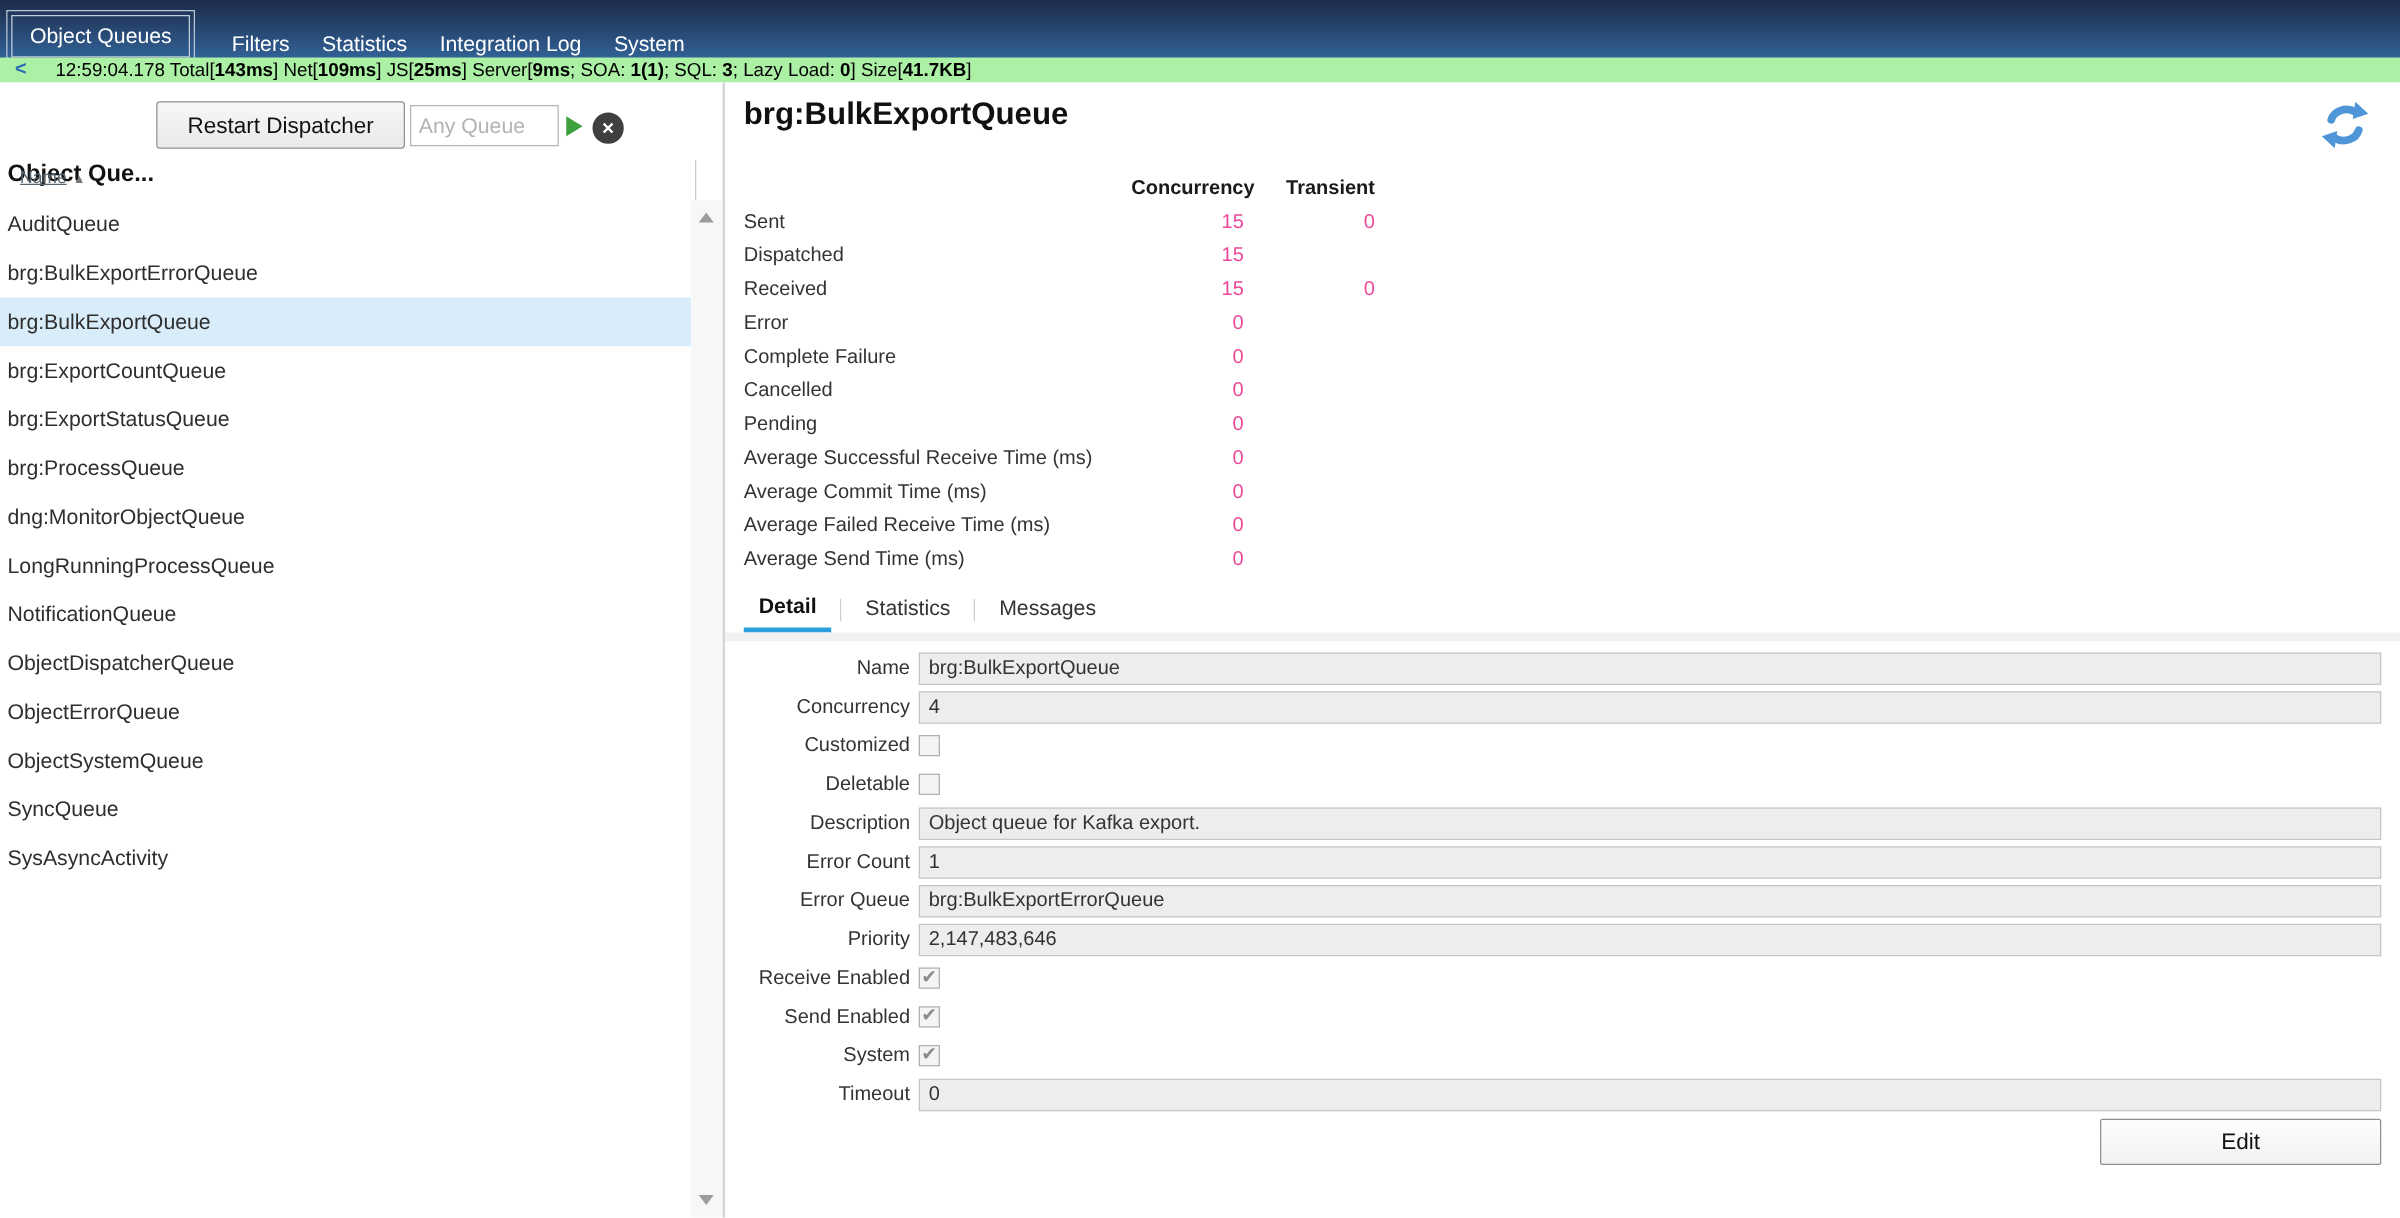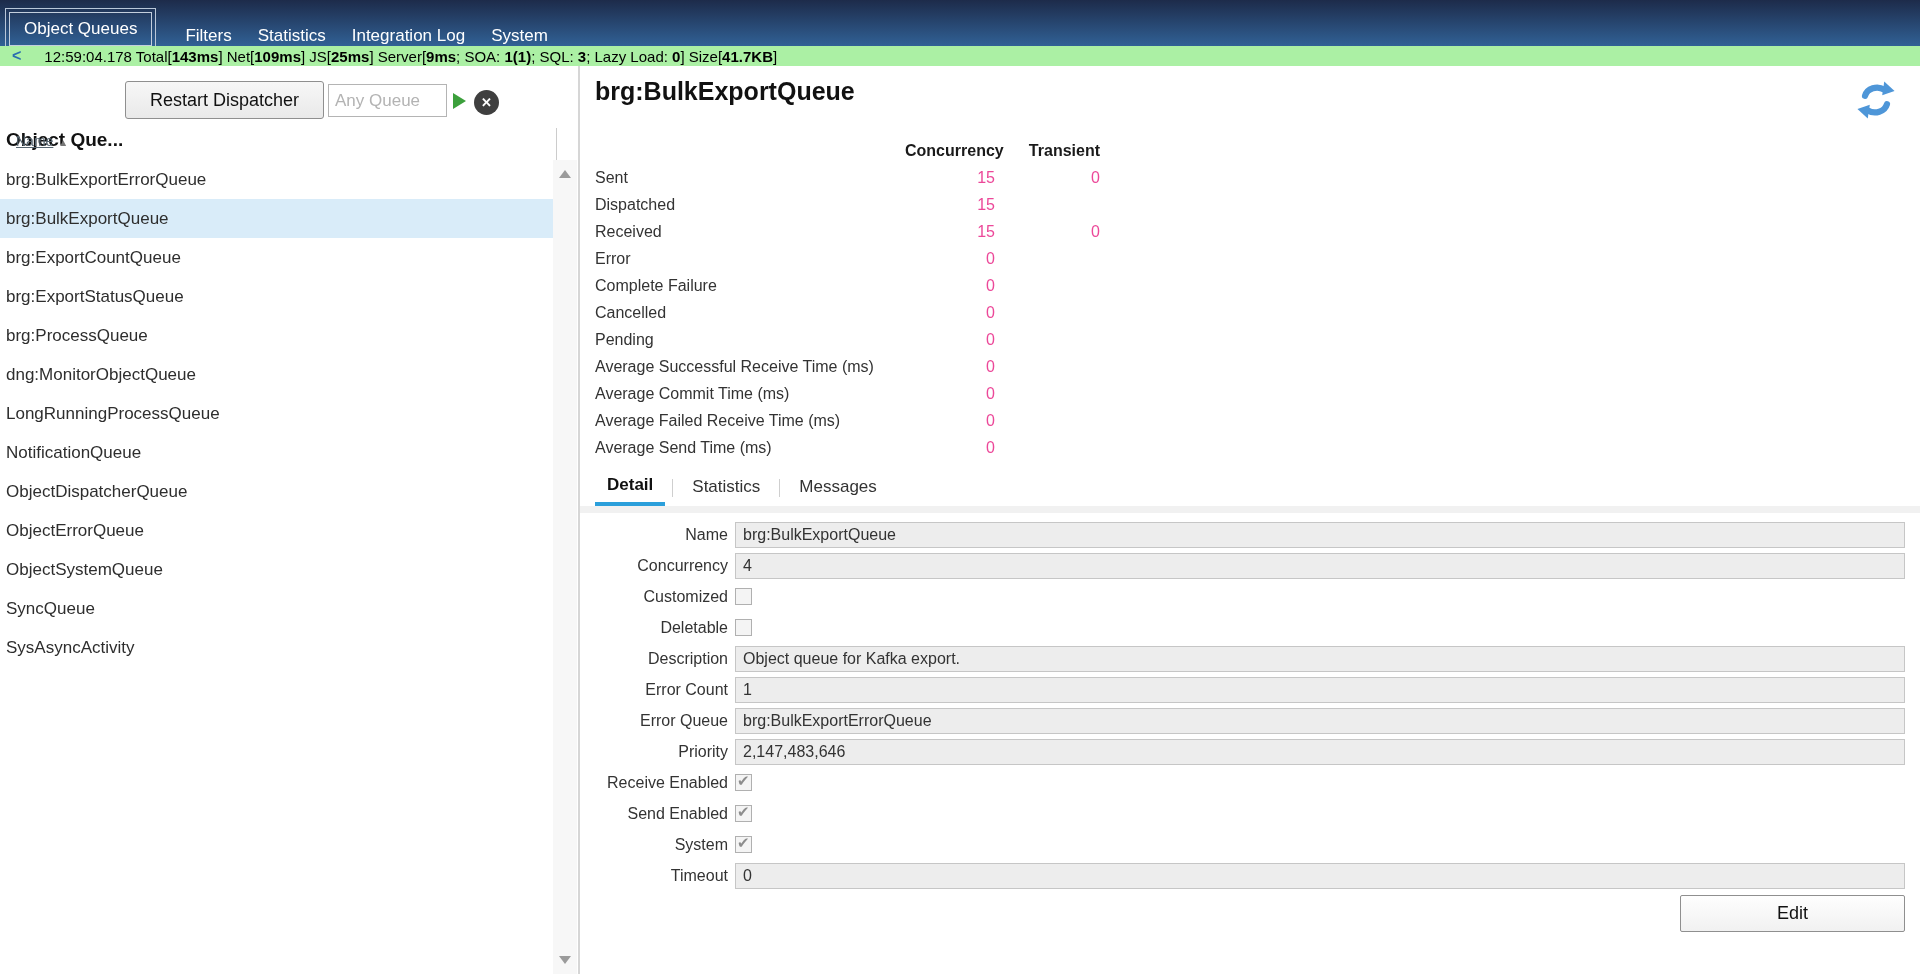--- a/index.html
+++ b/index.html
@@ -103,20 +103,21 @@
   <span class="panel-title">Object Que...</span>
   <button class="restart-btn">Restart Dispatcher</button>
   <input class="search-input" placeholder="Any Queue" style="">
   <span class="play-icon"></span>
   <span class="clear-icon">✕</span>
   <div class="name-header">
     <span class="name-link">Name</span><span class="sort-glyph">▲</span>
   </div>
   <div class="header-colline"></div>
   <div class="queue-list">
+      <div class="queue-row">AuditQueue</div>
       <div class="queue-row">brg:BulkExportErrorQueue</div>
       <div class="queue-row selected">brg:BulkExportQueue</div>
       <div class="queue-row">brg:ExportCountQueue</div>
       <div class="queue-row">brg:ExportStatusQueue</div>
       <div class="queue-row">brg:ProcessQueue</div>
       <div class="queue-row">dng:MonitorObjectQueue</div>
       <div class="queue-row">LongRunningProcessQueue</div>
       <div class="queue-row">NotificationQueue</div>
       <div class="queue-row">ObjectDispatcherQueue</div>
       <div class="queue-row">ObjectErrorQueue</div>

